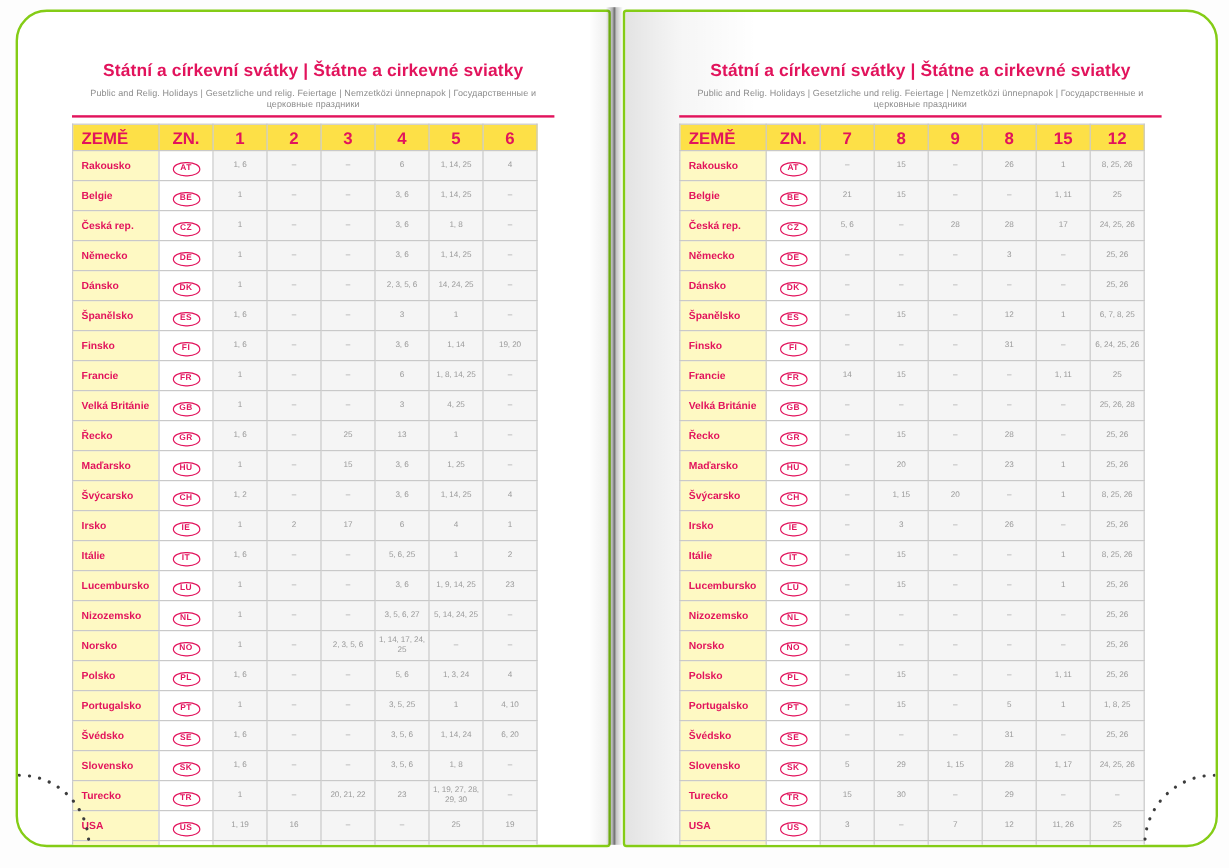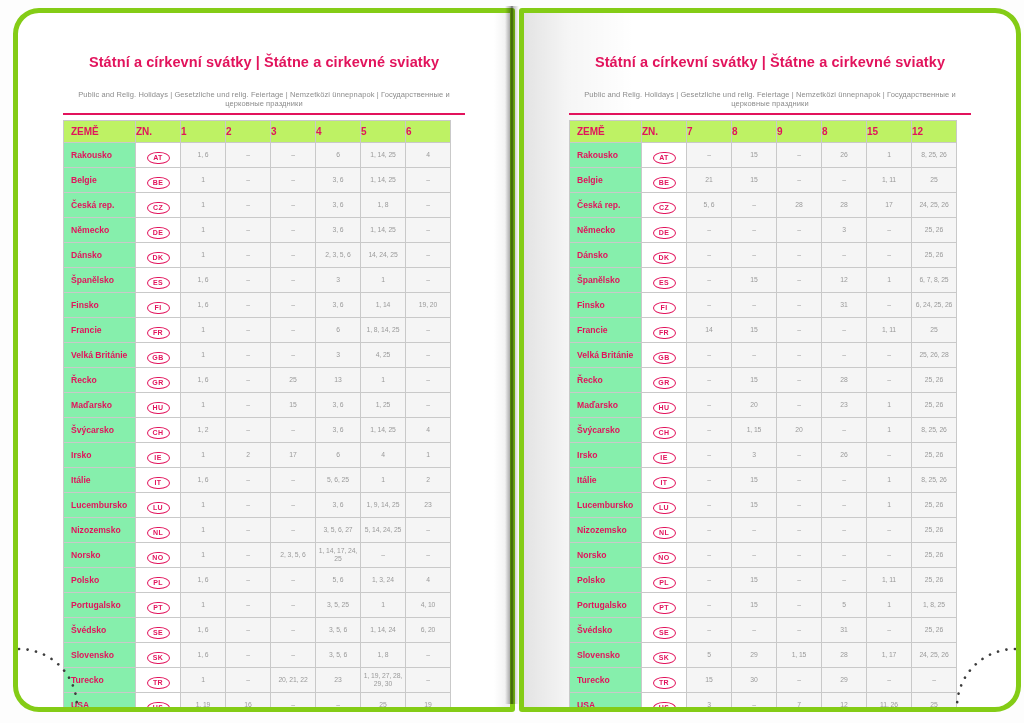--- a/index.html
+++ b/index.html
@@ -3,21 +3,21 @@
 <meta charset="utf-8">
 <style>
   html,body{margin:0;padding:0;}
   body{
     width:1024px;height:723px;position:relative;background:#fdfdfd;
     font-family:"Liberation Sans","DejaVu Sans",sans-serif;
     -webkit-font-smoothing:antialiased;
   }
   .page{
     position:absolute;top:8px;width:492px;height:694px;background:#fff;
-    border:5px solid #84cc16;overflow:hidden;
+    border:2px solid #84cc16;overflow:hidden;
   }
   .page-left{left:13px;border-radius:26px 3px 3px 26px;}
   .page-right{left:519px;border-radius:3px 26px 26px 3px;}
   .page-left::after{
     content:"";position:absolute;top:0;bottom:0;right:0;width:16px;
     background:linear-gradient(to right, rgba(0,0,0,0), rgba(0,0,0,0.07));
   }
   .page-right::before{
     content:"";position:absolute;top:0;bottom:0;left:0;width:110px;
     background:linear-gradient(to right, rgba(0,0,0,0.11), rgba(0,0,0,0.04) 40%, rgba(0,0,0,0));
@@ -29,36 +29,36 @@
   }
   .content{
     position:absolute;left:50%;transform:translateX(-50%);top:0;width:402px;
     text-align:center;
   }
   .page-title{
     margin-top:41px;font-size:14.5px;font-weight:bold;color:#e2135c;
     letter-spacing:0.1px;
   }
   .page-subtitle{
-    margin-top:20px;font-size:7.5px;color:#8c8c8c;letter-spacing:0.1px;
+    margin-top:6px;font-size:7.5px;color:#8c8c8c;letter-spacing:0.1px;
   }
   .rule{height:2px;background:#e2135c;margin-top:5px;}
   table{
     border-collapse:collapse;table-layout:fixed;width:388px;margin-top:5px;
     text-align:left;
   }
   th,td{border:1px solid #c9c9c9;padding:0;}
   thead th{
-    height:21px;font-size:10px;font-weight:bold;color:#e2135c;background:#bef264;
+    height:21px;font-size:14px;font-weight:bold;color:#e2135c;background:#fde047;
   }
   th.h-country{text-align:left;padding-left:7px;}
-  th.h-code,th.h-month{text-align:left;}
+  th.h-code,th.h-month{text-align:center;}
   td{height:20px;}
   .cell-country{
-    font-size:8.6px;font-weight:bold;color:#e2135c;padding-left:7px;background:#86efac;
+    font-size:8.6px;font-weight:bold;color:#e2135c;padding-left:7px;background:#fef9c3;
     white-space:nowrap;overflow:hidden;
   }
   .cell-code{text-align:center;background:#fff;}
   .code-oval{
     display:inline-block;min-width:13px;padding:1px 4px 1.5px;border:1px solid #e2135c;
     border-radius:50%;color:#e2135c;font-size:7px;font-weight:bold;letter-spacing:0.4px;
     line-height:1.2;
   }
   .cell-value{
     text-align:center;font-size:6.8px;color:#9a9a9a;background:#f5f5f5;

